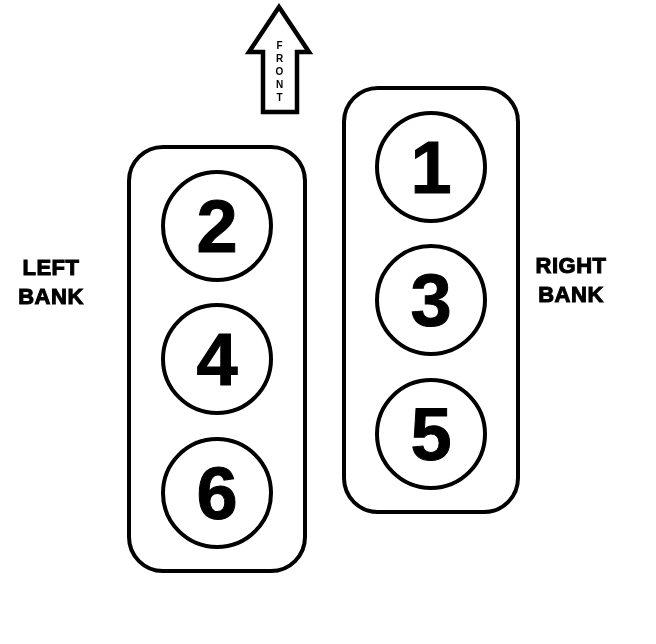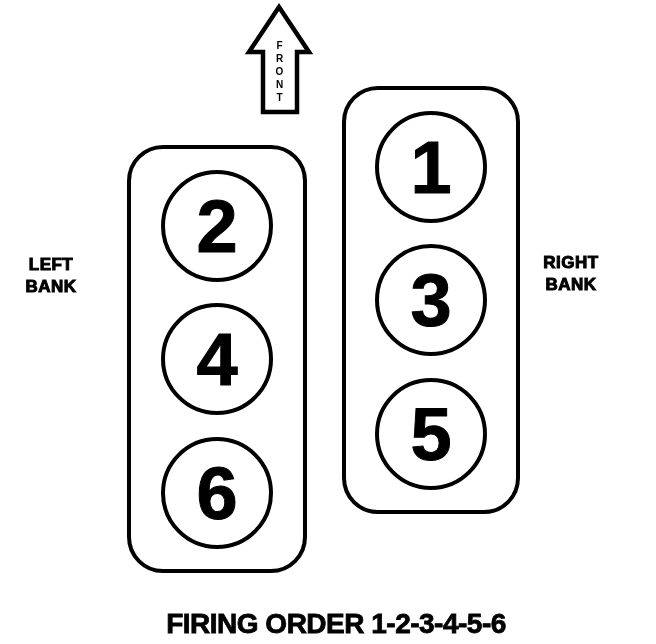--- a/index.html
+++ b/index.html
@@ -70,21 +70,21 @@
   }
   .bank-left  .cylinder { left: 30px; }
   .bank-right .cylinder { left: 29px; }
   .cylinder.c1 { top:  21px; }
   .cylinder.c2 { top: 154px; }
   .cylinder.c3 { top: 288px; }
 
   
   .bank-caption {
     position: absolute;
-    font-size: 17px;
+    font-size: 22px;
     font-weight: bold;
     line-height: 1.3;
     letter-spacing: 0.5px;
     text-align: center;
     white-space: pre-line;
     -webkit-text-stroke: 1px #000000;
   }
   .caption-left  { left:  8px;  top: 254px; width: 86px; }
   .caption-right { left: 522px; top: 252px; width: 98px; }
 
@@ -122,15 +122,14 @@
     <div class="cylinder c1">1</div>
     <div class="cylinder c2">3</div>
     <div class="cylinder c3">5</div>
   </div>
 
   <div class="bank-caption caption-left">LEFT
 BANK</div>
   <div class="bank-caption caption-right">RIGHT
 BANK</div>
 
-  <div class="footer-text">FIRING ORDER 1-2-3-4-5-6</div>
 
 </div>
 
 </body></html>

